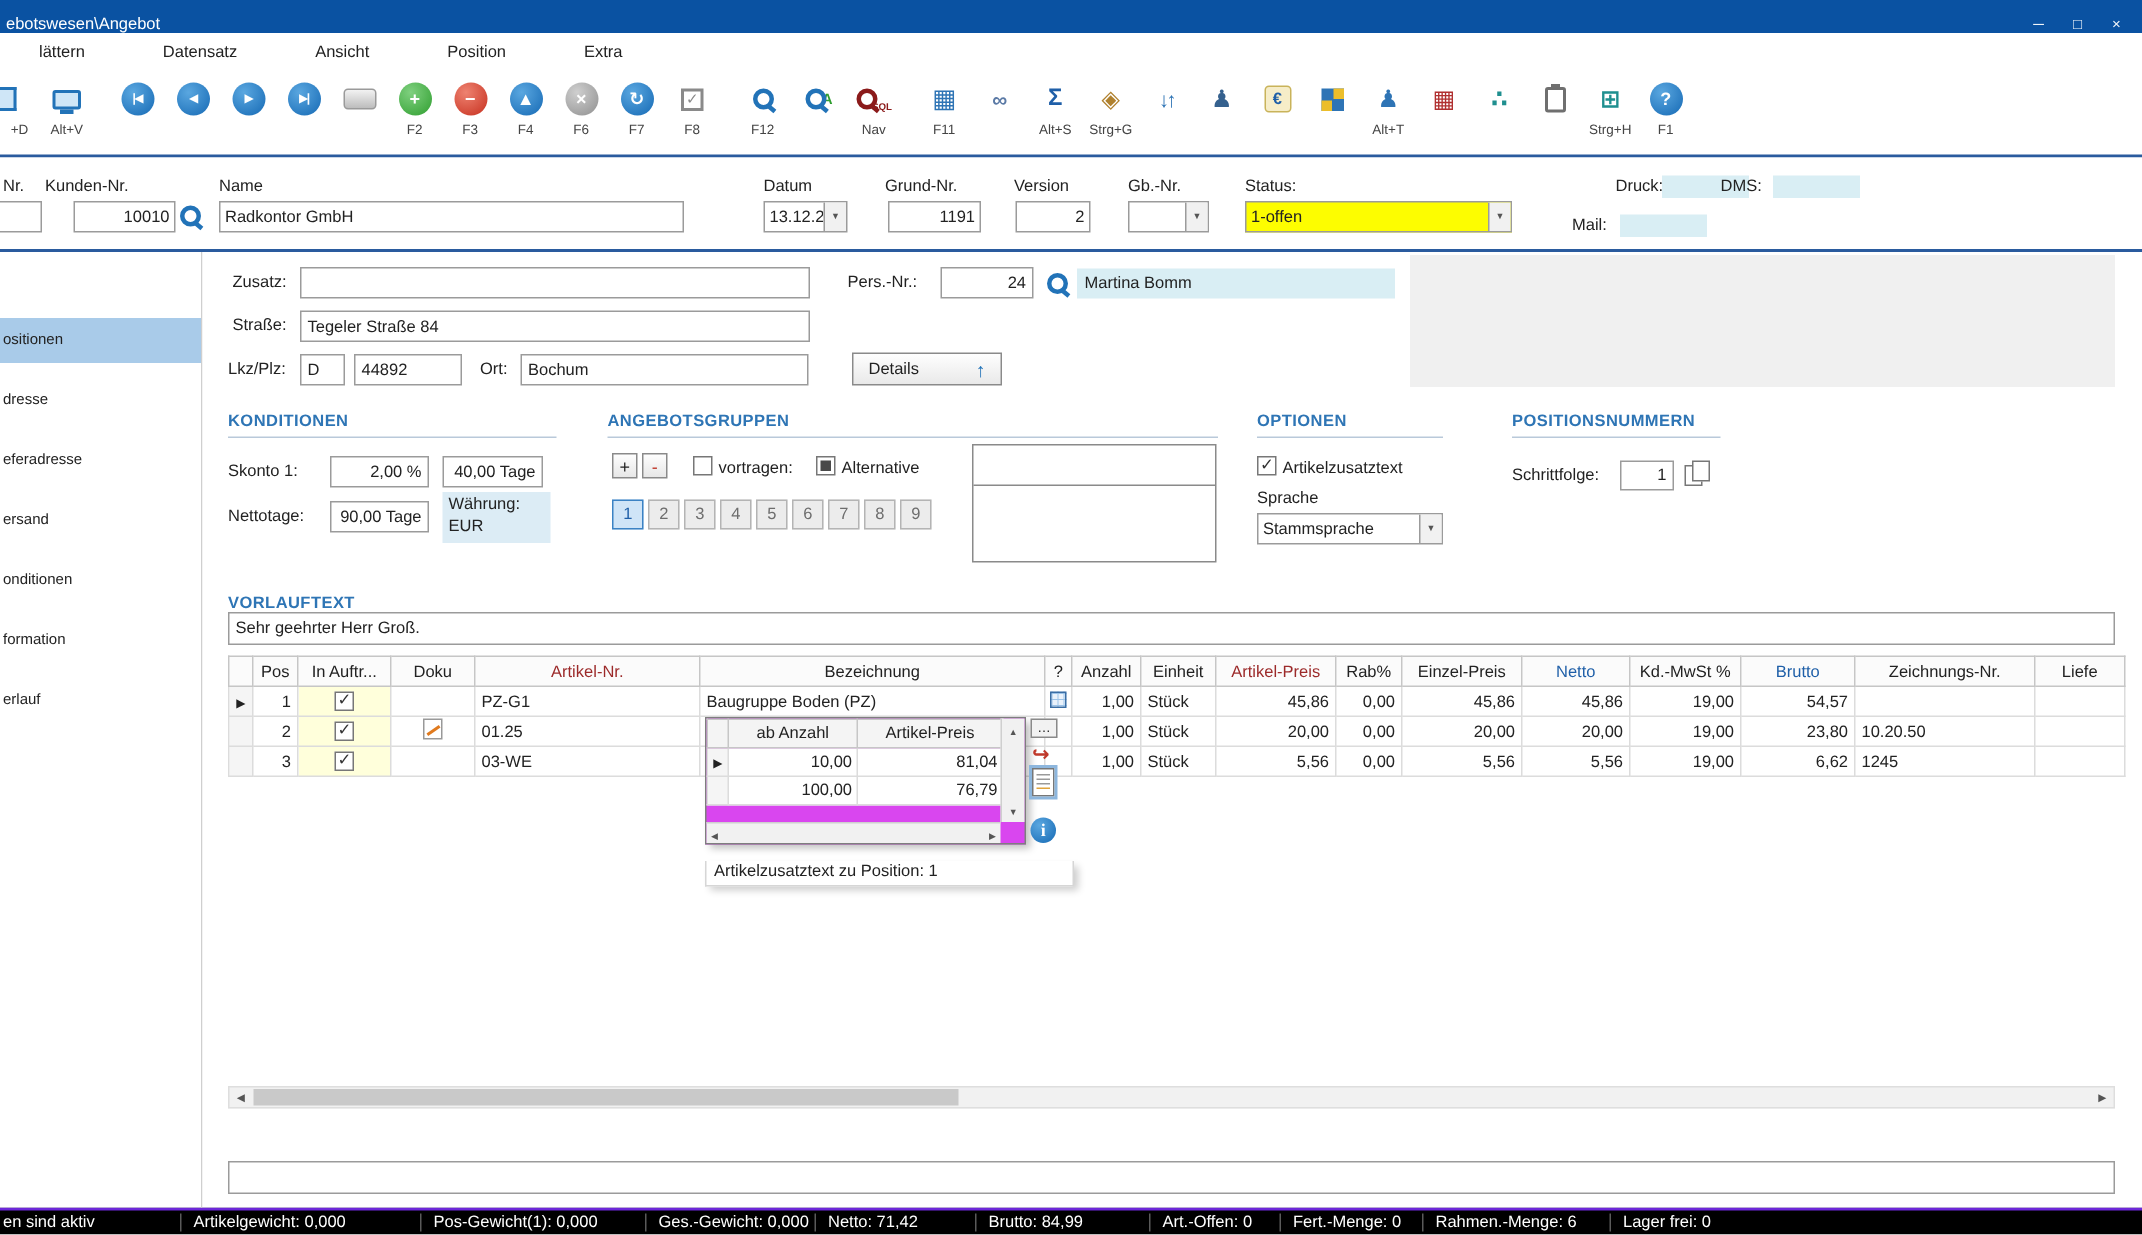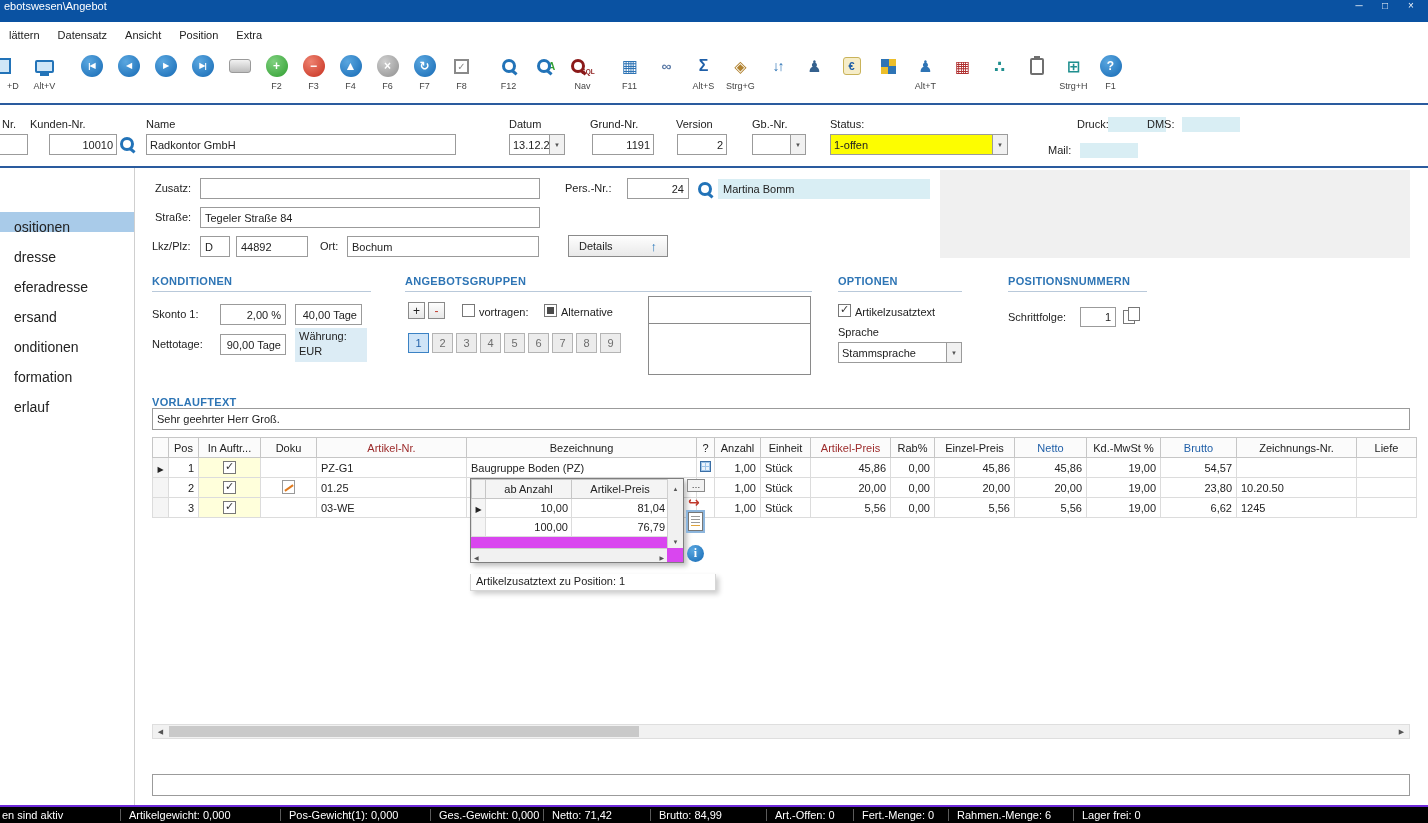--- a/index.html
+++ b/index.html
@@ -1,22 +1,22 @@
 <!DOCTYPE html>
 <html><head>
 <meta charset="utf-8">
 <style>
 *{box-sizing:border-box;margin:0;padding:0}
 html,body{width:1428px;height:823px;overflow:hidden}
 body{font-family:"Liberation Sans","DejaVu Sans",sans-serif;font-size:11px;color:#222;background:#fff}
-.titlebar{height:22px;background:#0a52a2;color:#fff;display:flex;align-items:flex-start;padding:0 4px}
+.titlebar{height:22px;background:#0a52a2;color:#fff;display:flex;align-items:flex-end;padding:0 4px}
 .titlebar .spacer{flex:1}
 .wbtn{width:26px;text-align:center;font-size:10px;opacity:.95}
 .menubar{height:26px;display:flex;align-items:center;background:#fff;padding-left:0}
-.menubar span{padding:4px 9px;white-space:nowrap}
+.menubar span{padding:4px 26px;white-space:nowrap}
 .toolbar{height:57px;background:#fff;border-bottom:2px solid #2a5b9e;display:flex;align-items:flex-start;padding-top:6px}
 .tool{width:37px;display:flex;flex-direction:column;align-items:center;gap:3px;flex:0 0 auto}
 .tool .ic{height:24px;display:flex;align-items:center;justify-content:center}
 .tool .lab{font-size:9px;color:#444;height:10px;line-height:10px;white-space:nowrap}
 .circ{width:22px;height:22px;border-radius:50%;display:flex;align-items:center;justify-content:center;color:#fff;font-weight:bold;font-size:12px;line-height:1}
 .c-blue{background:radial-gradient(circle at 35% 30%,#5aa7e0,#1569b4)}
 .c-green{background:radial-gradient(circle at 35% 30%,#7fd07f,#2f9e2f)}
 .c-red{background:radial-gradient(circle at 35% 30%,#ee8270,#c62f1e)}
 .c-gray{background:radial-gradient(circle at 35% 30%,#cfcfcf,#8f8f8f)}
 .small-nav{font-size:8px;letter-spacing:-1px}
@@ -42,21 +42,21 @@
 .finput{position:absolute;height:21px;border:1px solid #9b9b9b;background:#fff;display:flex;align-items:center;padding:0 3px;white-space:nowrap}
 .finput.right{justify-content:flex-end}
 .combo{padding:0}
 .combo .val{flex:1;padding:0 3px;overflow:hidden;white-space:nowrap}
 .combo .arrow{width:15px;height:100%;border-left:1px solid #9b9b9b;background:#f1f1f1;display:flex;align-items:center;justify-content:center}
 .arrow::after{content:'▼';font-size:6px;color:#555}
 .yellow{background:#fdfd00}
 .cyan{position:absolute;height:15px;width:58px;background:#d9eef4}
 .bodyrow{display:flex;height:637px}
 .sidebar{width:135px;border-right:1px solid #cfcfcf;background:#fff;padding-top:44px}
-.snav{height:20px;line-height:30px;padding-left:14px;margin-bottom:10px;font-size:14px;white-space:nowrap;overflow:hidden}
+.snav{height:30px;line-height:30px;padding-left:2px;margin-bottom:10px;font-size:10px;white-space:nowrap;overflow:hidden}
 .snav.active{background:#a9cbe9}
 .main{position:relative;flex:1;background:#fff;overflow:hidden}
 .graypanel{position:absolute;left:805px;top:2px;width:470px;height:88px;background:#f0f0f0}
 .inp{position:absolute;height:21px;border:1px solid #9b9b9b;background:#fff;display:flex;align-items:center;padding:0 4px;white-space:nowrap}
 .inp.right{justify-content:flex-end}
 .namebox{position:absolute;height:20px;background:#d9eef4;display:flex;align-items:center;padding:0 5px}
 .btn{position:absolute;height:22px;border:1px solid #8a8a8a;background:linear-gradient(#fefefe,#e9e9e9);display:flex;align-items:center;justify-content:space-between;padding:0 10px}
 .btn .up{color:#2273b8;font-weight:bold;font-size:13px}
 .sect{position:absolute;color:#2e75b5;font-weight:bold;letter-spacing:.3px;border-bottom:1px solid #b9c9da;padding-bottom:4px;white-space:nowrap}
 .cb{width:13px;height:13px;border:1px solid #777;background:#fff;display:inline-block;position:relative;vertical-align:middle}

